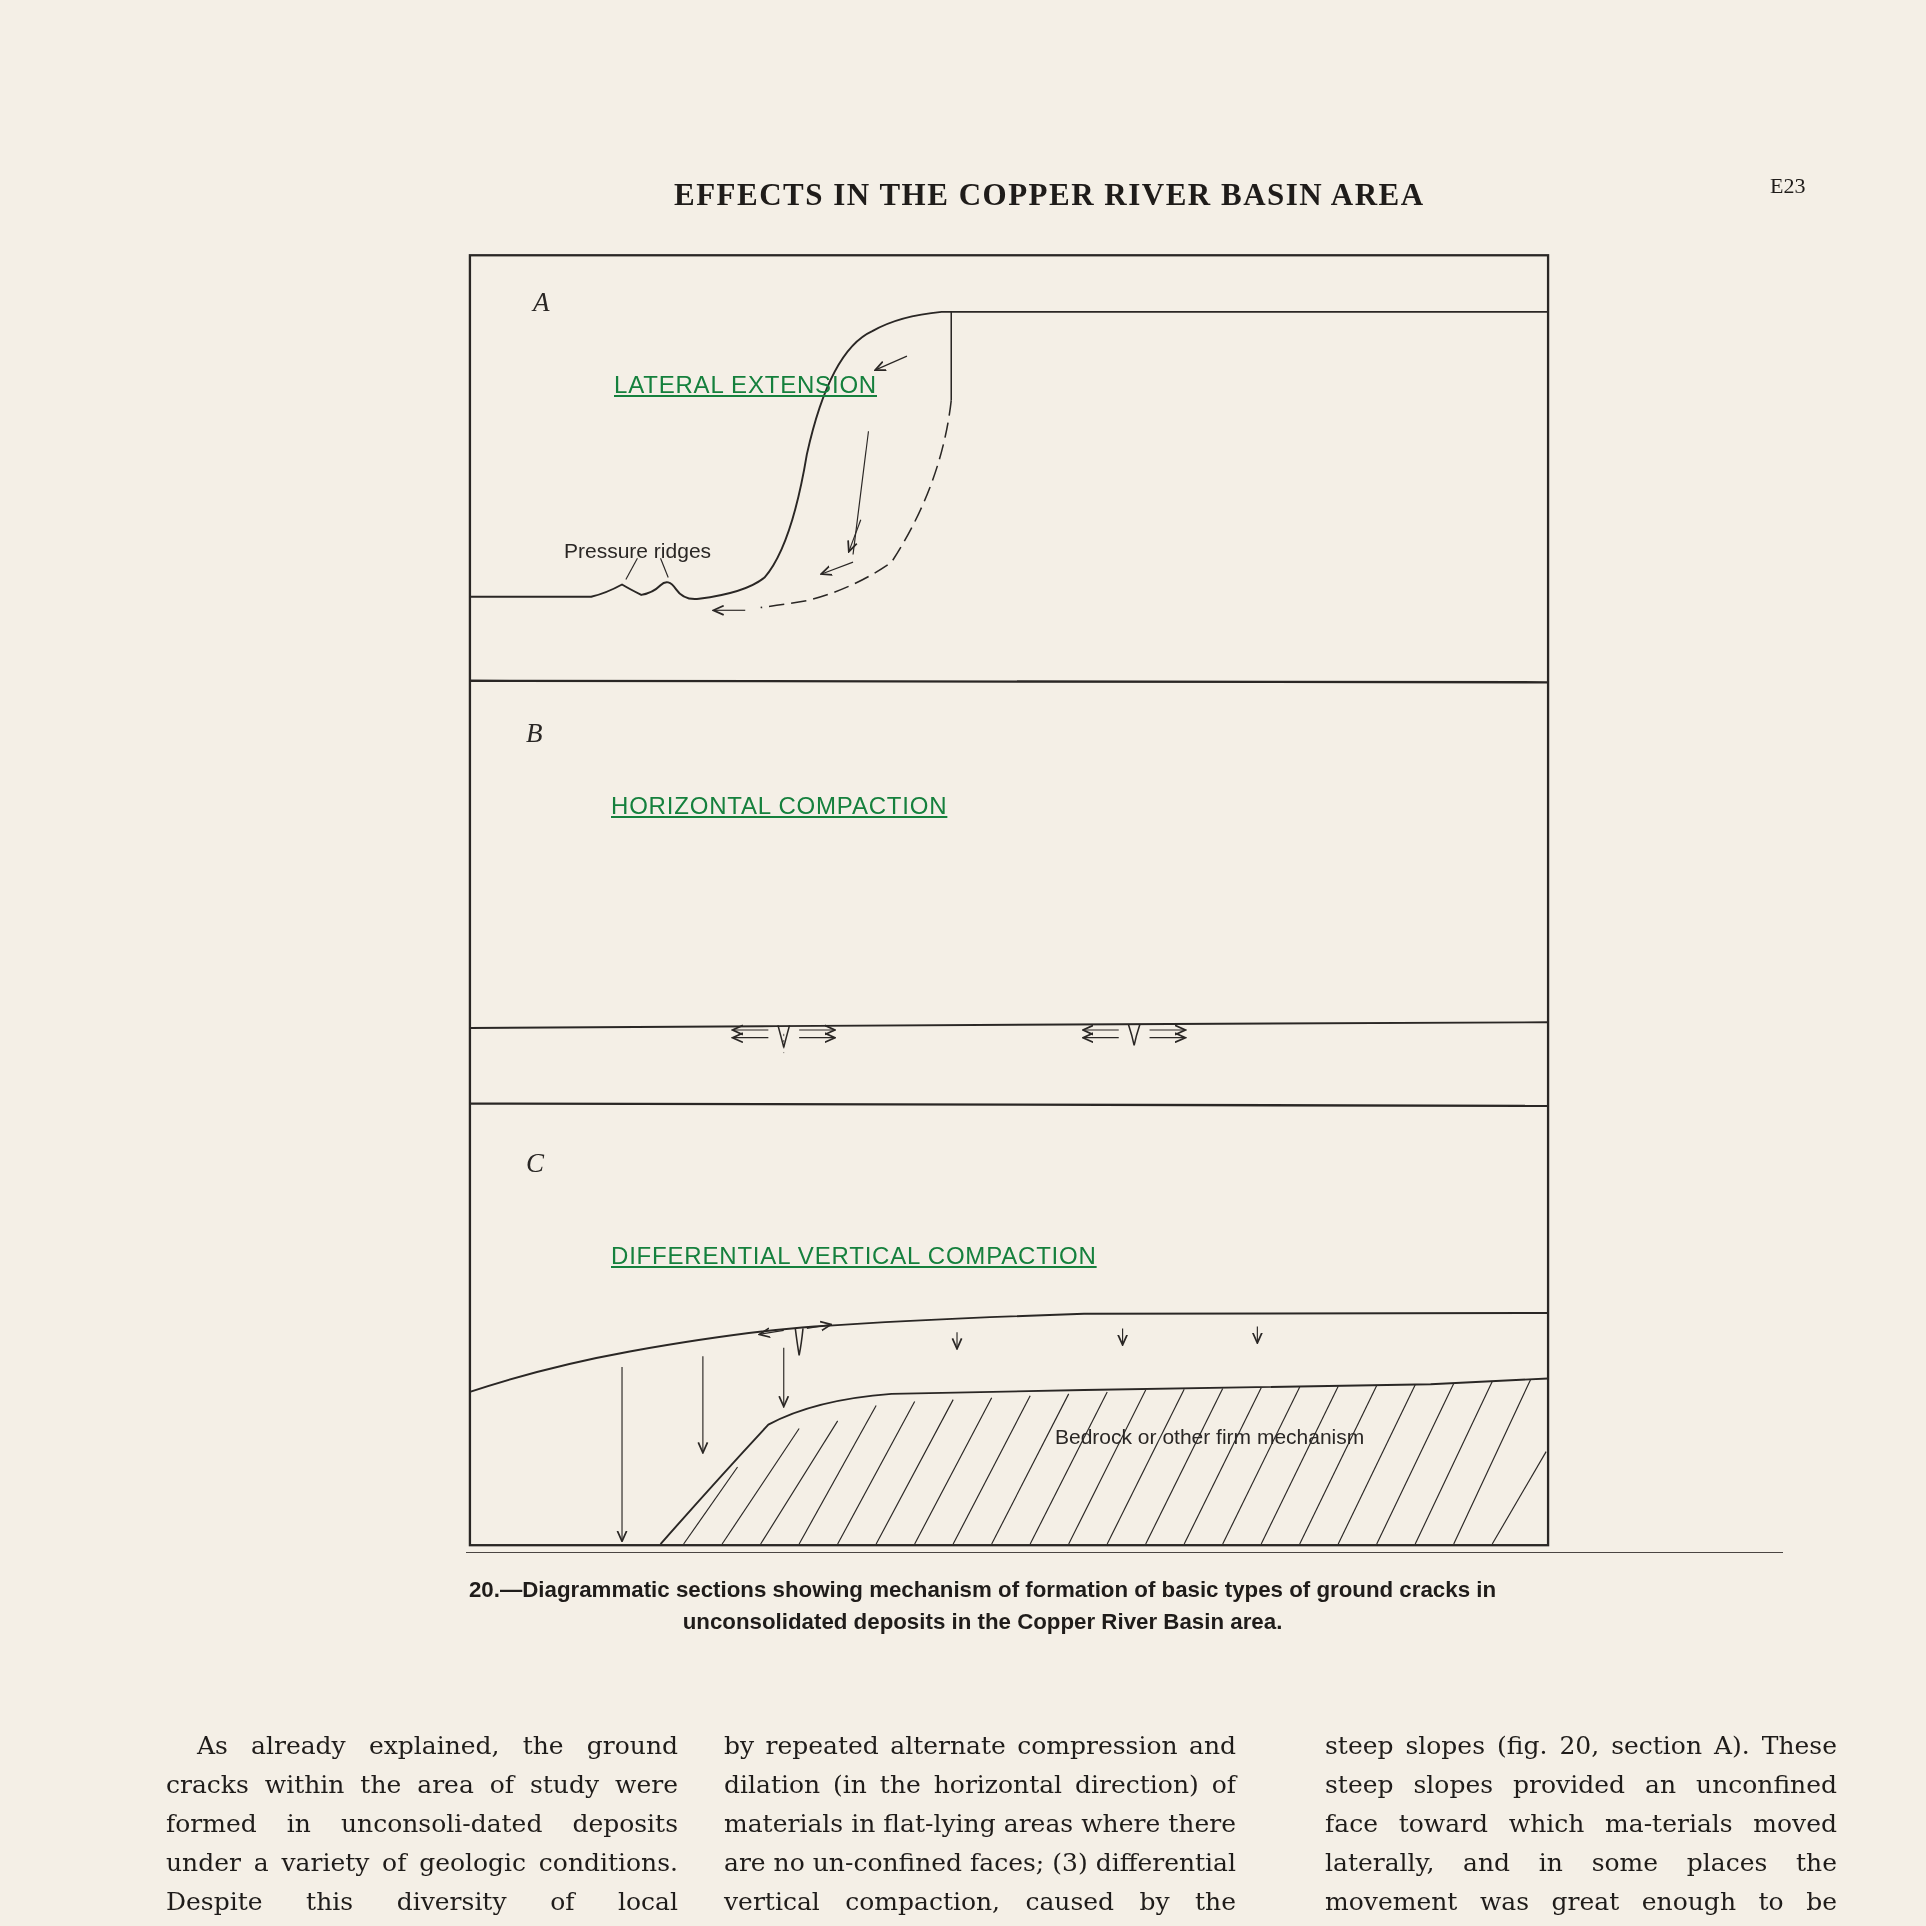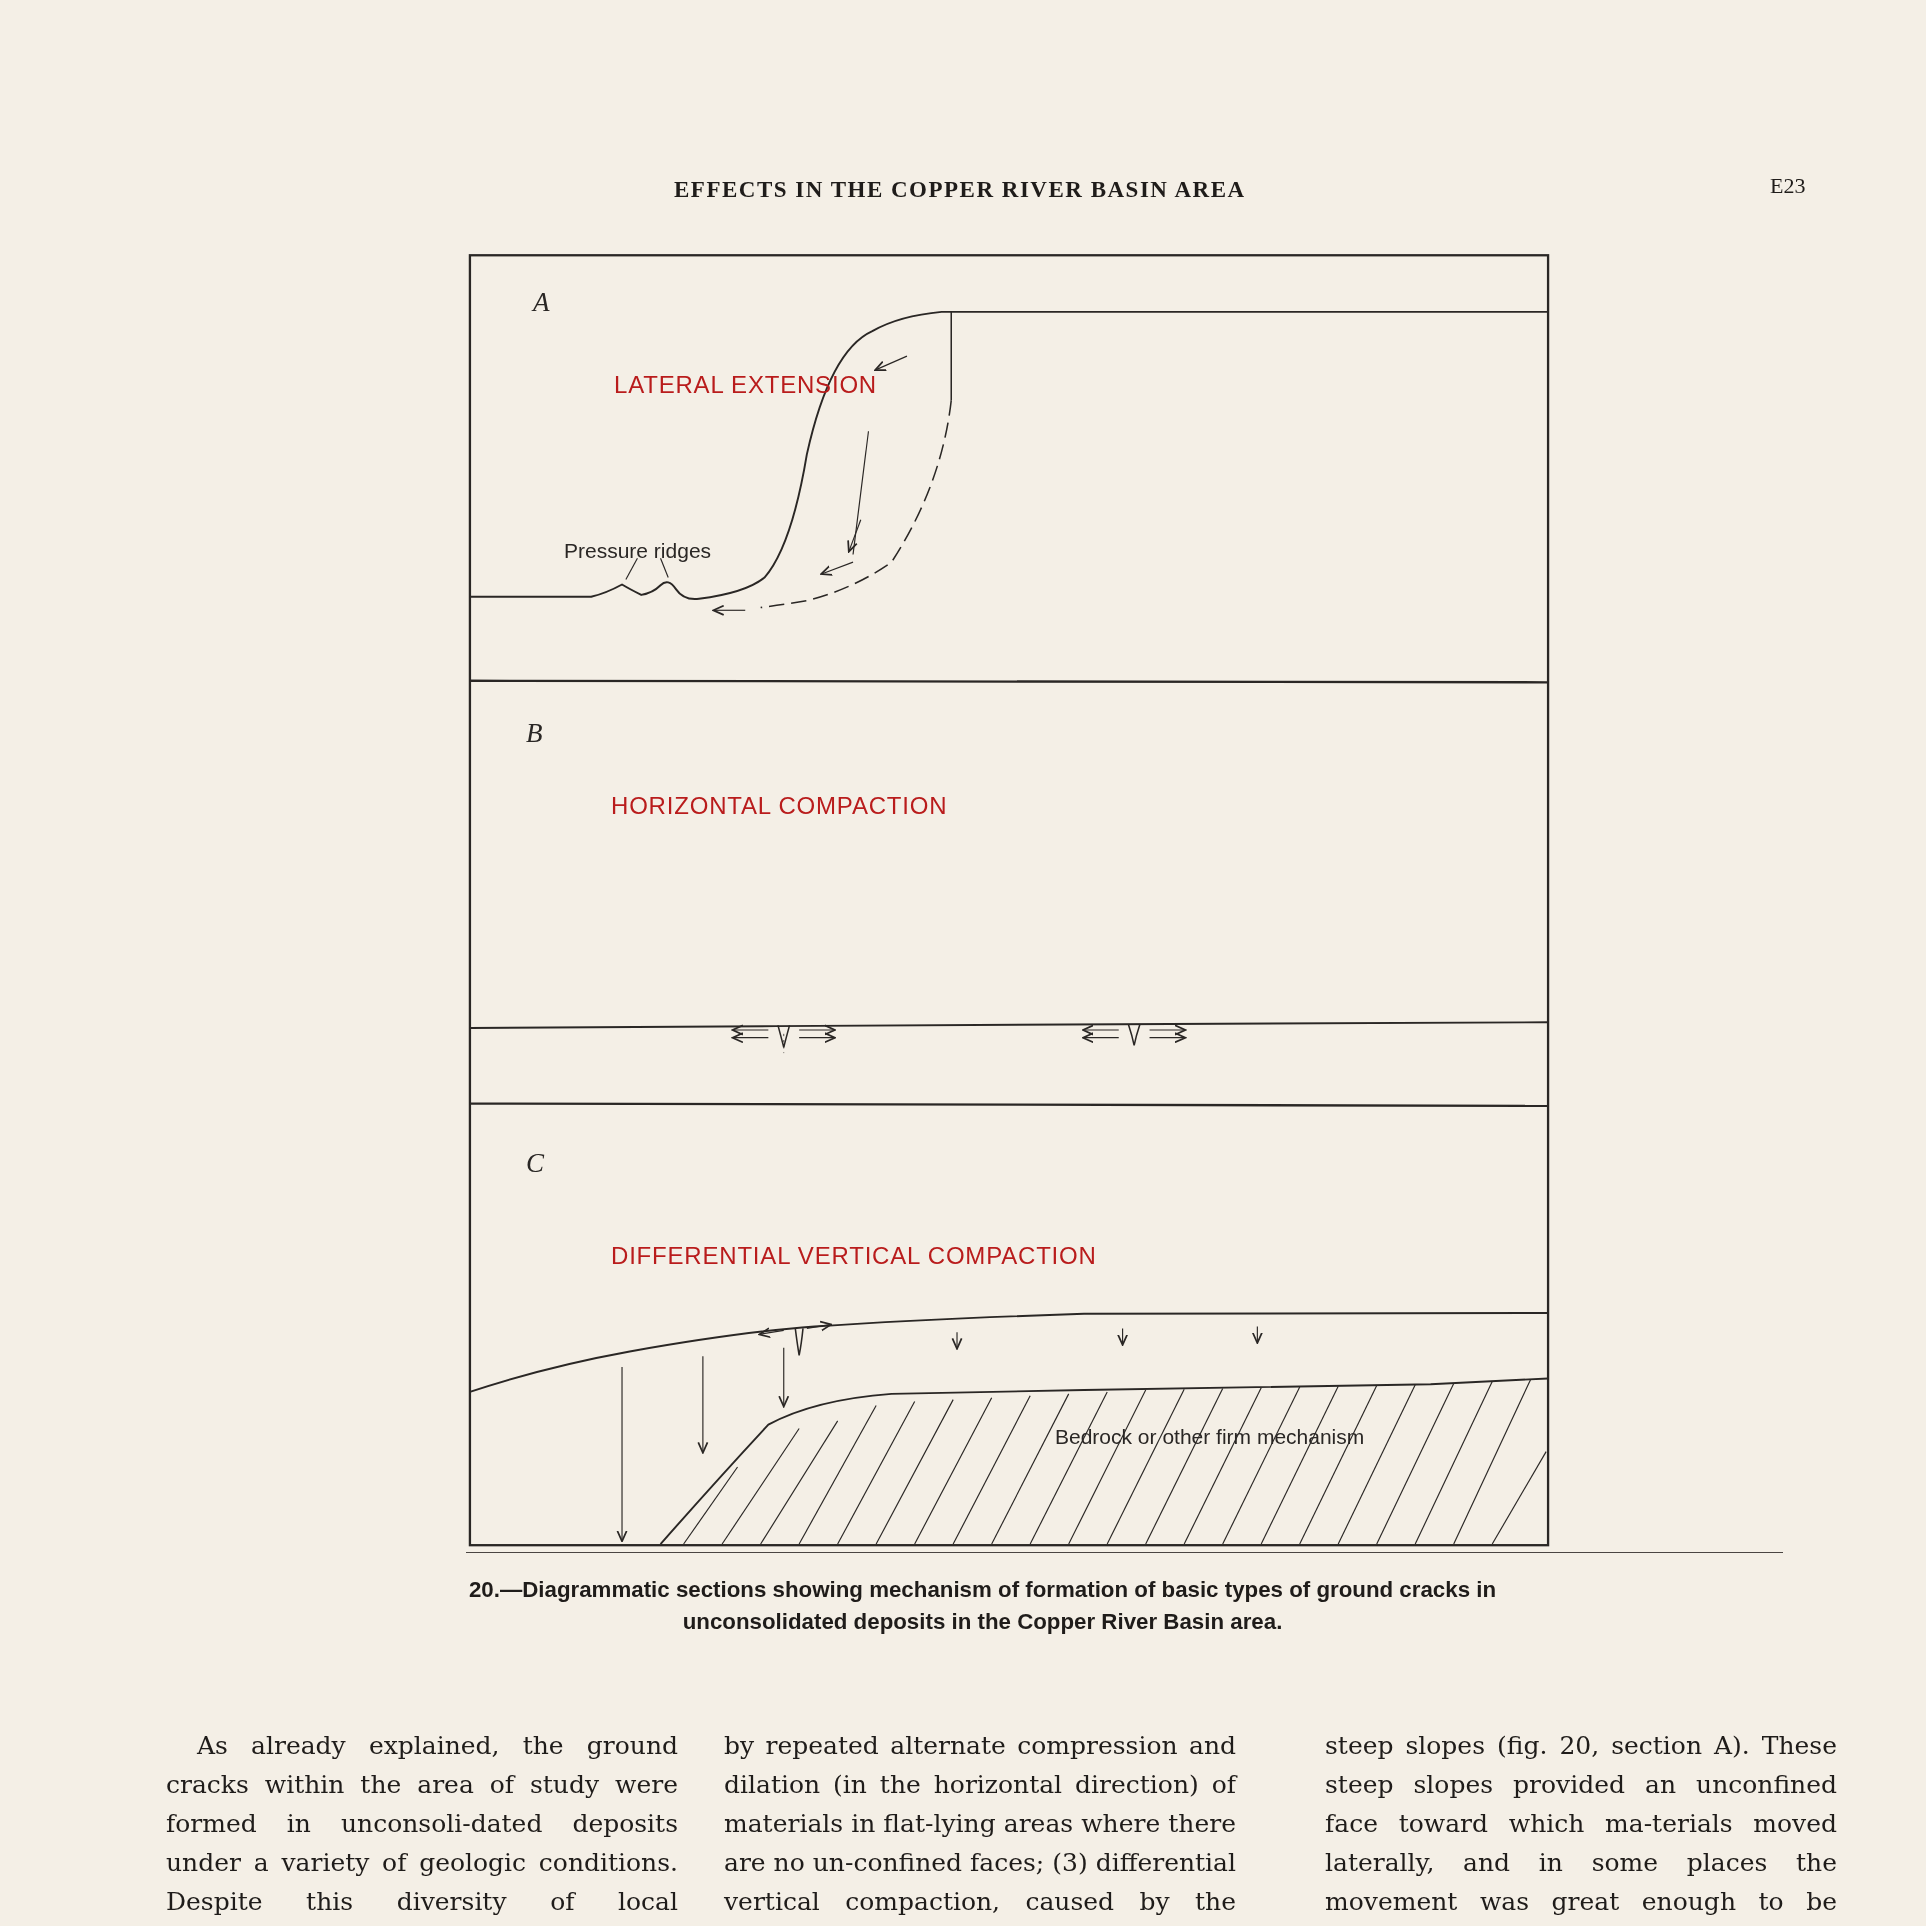--- a/index.html
+++ b/index.html
@@ -6,35 +6,35 @@
   body {
     width: 2053px; height: 2601px;
     background: #f4efe6;
     position: relative;
     font-family: "DejaVu Serif", "Liberation Serif", serif;
     color: #1f1c1a;
     overflow: hidden;
   }
   .running-head {
     position: absolute; left: 674px; top: 177px;
-    font-size: 23px; letter-spacing: 1.5px; font-weight: bold;
+    font-size: 31px; letter-spacing: 1.5px; font-weight: bold;
     font-family: "Liberation Serif", serif;
   }
   .page-number {
     position: absolute; left: 1770px; top: 173px;
     font-size: 22px; font-family: "Liberation Serif", serif;
   }
   .figure {
     position: absolute; left: 468px; top: 254px;
     width: 1082px; height: 1294px;
   }
   .figure svg { position: absolute; left: 0; top: 0; }
   .fig-label {
     position: absolute; font-family: "Liberation Sans", sans-serif;
-    font-size: 24px; letter-spacing: 0.8px; color: #b91c1c;
+    font-size: 24px; letter-spacing: 0.8px; color: #15803d; text-decoration: underline;
   }
   .fig-letter {
     position: absolute; font-family: "Liberation Serif", serif;
     font-style: italic; font-size: 27px; color: #2a2725;
   }
   .fig-small {
     position: absolute; font-family: "Liberation Sans", sans-serif;
     font-size: 21px; color: #2a2725;
   }
   .caption-rule {

